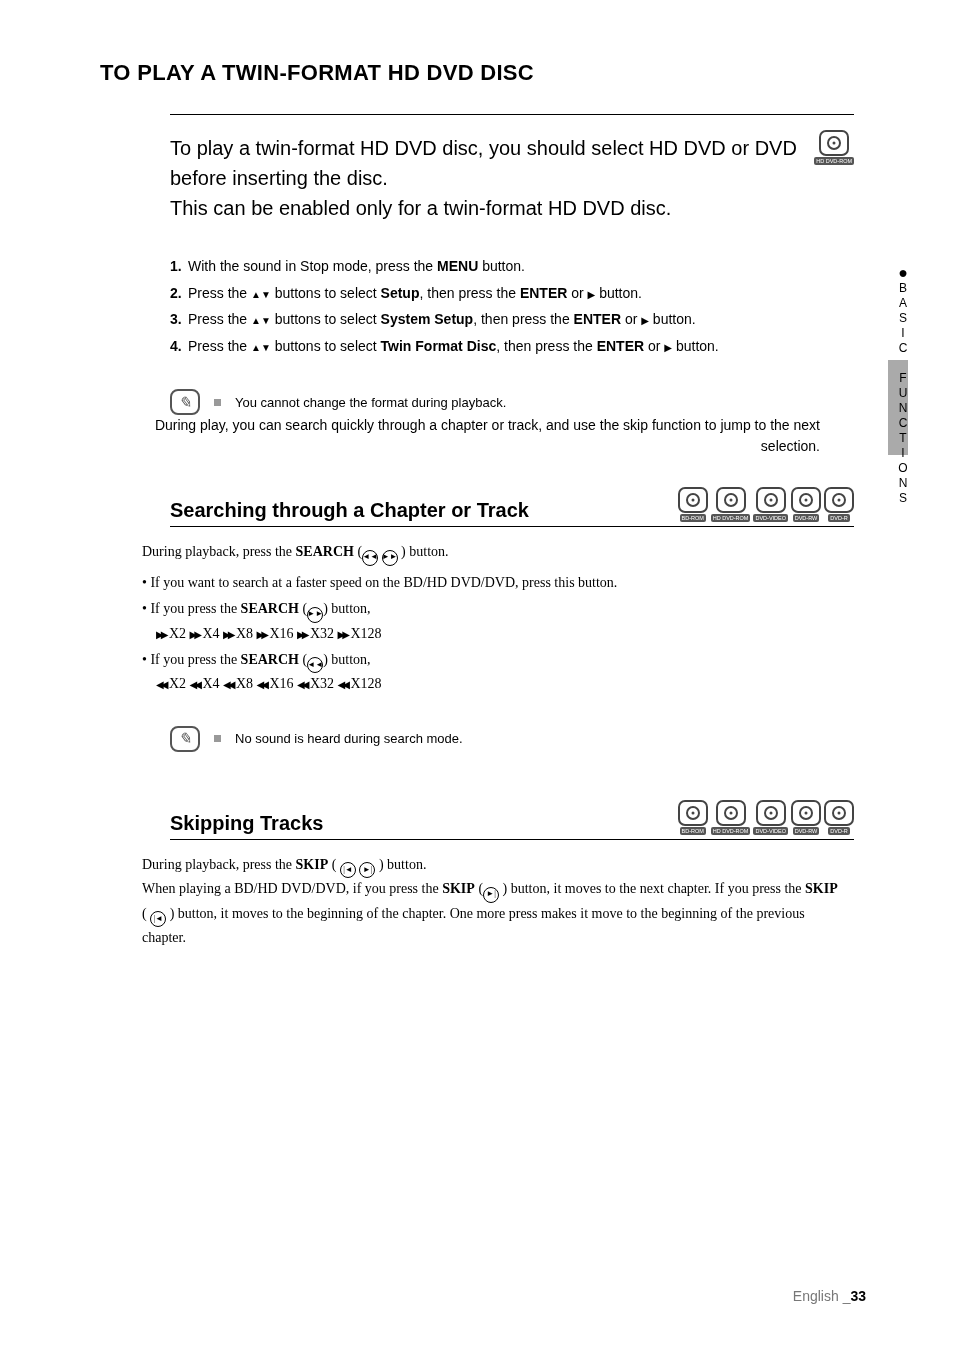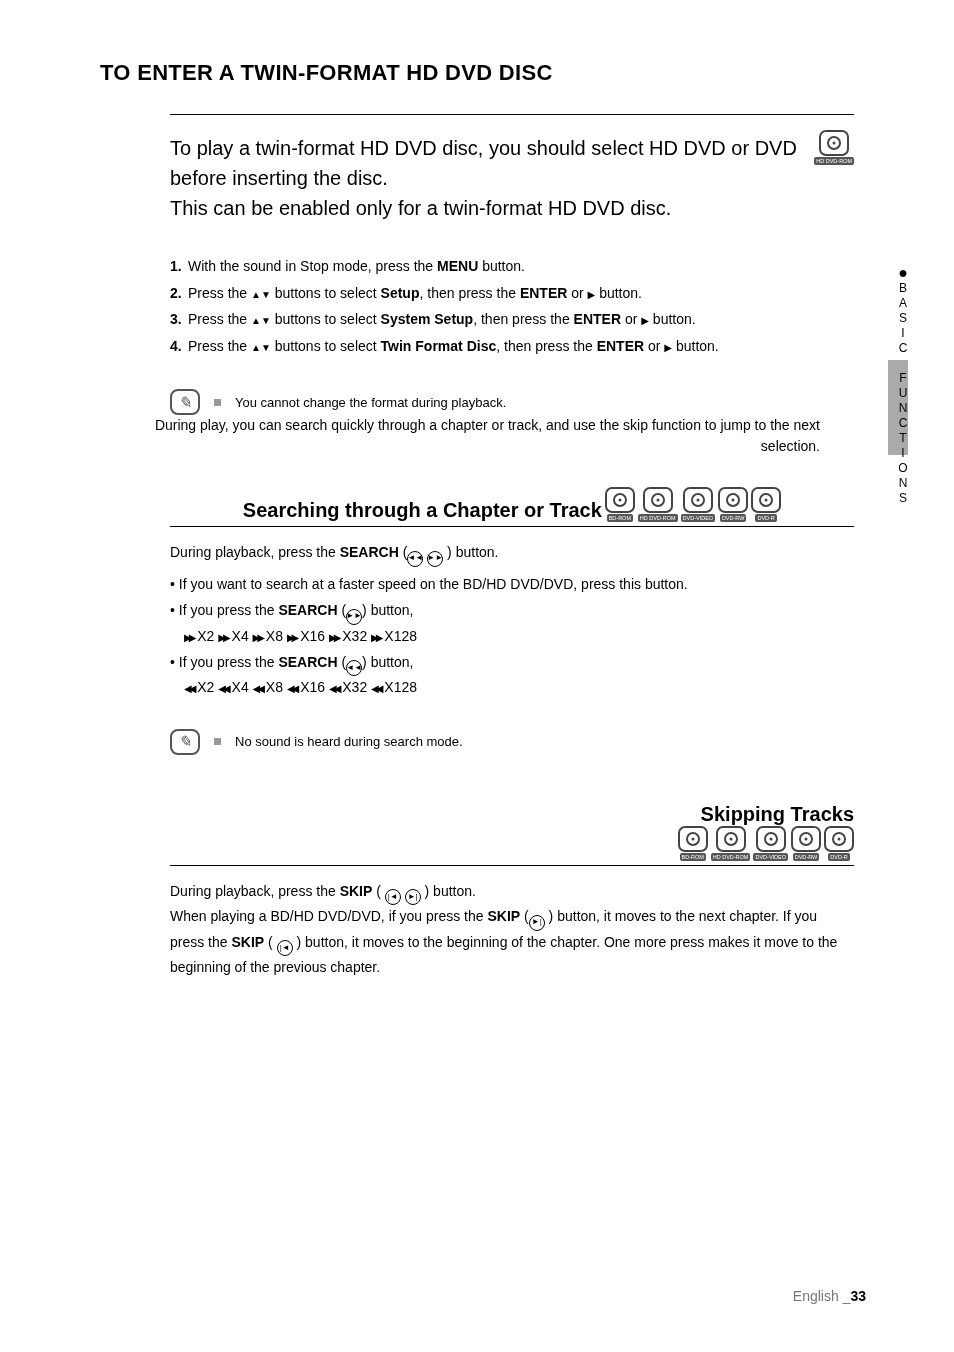--- a/index.html
+++ b/index.html
@@ -19,24 +19,24 @@
   ol.steps li .num { font-weight: bold; display: inline-block; width: 18px; }
   .bold { font-weight: bold; text-align: right; }
   .note-row { display: flex; align-items: center; margin-left: 70px; margin-top: 30px; gap: 14px; }
   .note-icon { width: 30px; height: 26px; border: 2px solid #555; border-radius: 8px; display: flex; align-items: center; justify-content: center; font-style: italic; font-family: Georgia, serif; font-size: 16px; color: #555; flex-shrink: 0; }
   .note-row .sq { width: 7px; height: 7px; background: #999; flex-shrink: 0; }
   .note-row .txt { font-size: 13px; }
   .disc-badge { position: absolute; right: 100px; top: 130px; }
   .disc-icon { display: inline-flex; flex-direction: column; align-items: center; margin-left: 3px; }
   .disc-icon .box { width: 30px; height: 26px; border: 2px solid #444; border-radius: 7px; display: flex; align-items: center; justify-content: center; background: #fff; }
   .disc-icon .lbl { font-size: 5.5px; background: #555; color: #fff; padding: 1px 2px; border-radius: 2px; margin-top: 1px; white-space: nowrap; }
-  .sub-head-row { display: flex; align-items: flex-end; justify-content: center; margin-left: 70px; margin-top: 30px; }
+  .sub-head-row { display: flex; align-items: flex-end; justify-content: space-between; margin-left: 70px; margin-top: 30px; }
   h2.sub { font-size: 20px; font-weight: bold; }
   .sub-hr { border: none; border-top: 1px solid #000; margin: 4px 0 14px 70px; }
-  .body-block { margin-left: 70px; font-size: 14px; line-height: 1.6; max-width: 700px; }
+  .body-block { margin-left: 42px; font-size: 14px; line-height: 1.6; max-width: 700px; font-family: Liberation Serif, serif; }
   ul.bul { list-style: none; margin-top: 6px; }
   ul.bul > li { margin-top: 4px; }
   ul.bul > li::before { content: "• "; }
   .speeds { margin-left: 14px; }
   .circ-btn { display: inline-flex; width: 16px; height: 16px; border: 1.5px solid #000; border-radius: 50%; align-items: center; justify-content: center; font-size: 8px; vertical-align: -3px; }
   .footer { position: absolute; bottom: 48px; right: 88px; font-size: 14px; color: #777; }
   .footer .pg { font-weight: bold; color: #000; }
   .disc-row { display: flex; }
   svg.disc-svg { display: block; }
   .sym-up::before { content: "▲"; font-size: 10px; }
@@ -61,21 +61,21 @@
       <span class="box">
           <svg class="disc-svg" width="16" height="16">
             <circle cx="8" cy="8" r="6" fill="none" stroke="#444" stroke-width="2"></circle>
             <circle cx="8" cy="8" r="1.5" fill="#444"></circle>
           </svg>
         </span>
       <span class="lbl">HD DVD-ROM</span>
     </span>
   </div>
 
-  <h1 class="section">TO ENTER A TWIN-FORMAT HD DVD DISC</h1>
+  <h1 class="section">TO PLAY A TWIN-FORMAT HD DVD DISC</h1>
   <hr class="hr-thin" style="margin-left:70px;">
 
   <div class="intro">
     <span>To play a twin-format HD DVD disc, you should select HD DVD or DVD before inserting the disc.</span><br>
     <span>This can be enabled only for a twin-format HD DVD disc.</span>
   </div>
 
   <ol class="steps">
     <li><span class="num">1.</span><span>With the sound in Stop mode, press the </span><span class="bold">MENU</span><span> button.</span></li>
     <li><span class="num">2.</span><span>Press the </span><span class="sym-up"></span><span class="sym-down"></span><span> buttons to select </span><span class="bold">Setup</span><span>, then press the </span><span class="bold">ENTER</span><span> or </span><span class="sym-right"></span><span> button.</span></li>
@@ -155,21 +155,21 @@
       </li>
     </ul>
   </div>
 
   <div class="note-row">
     <span class="note-icon">✎</span>
     <span class="sq"></span>
     <span class="txt">No sound is heard during search mode.</span>
   </div>
 
-  <div class="sub-head-row" style="margin-top:48px;flex-direction:column;">
+  <div class="sub-head-row" style="margin-top:48px;">
     <h2 class="sub">Skipping Tracks</h2>
     <div class="disc-row">
       <span class="disc-icon">
           <span class="box">
             <svg class="disc-svg" width="16" height="16">
               <circle cx="8" cy="8" r="6" fill="none" stroke="#444" stroke-width="2"></circle>
               <circle cx="8" cy="8" r="1.5" fill="#444"></circle>
             </svg>
           </span>
           <span class="lbl">BD-ROM</span>

